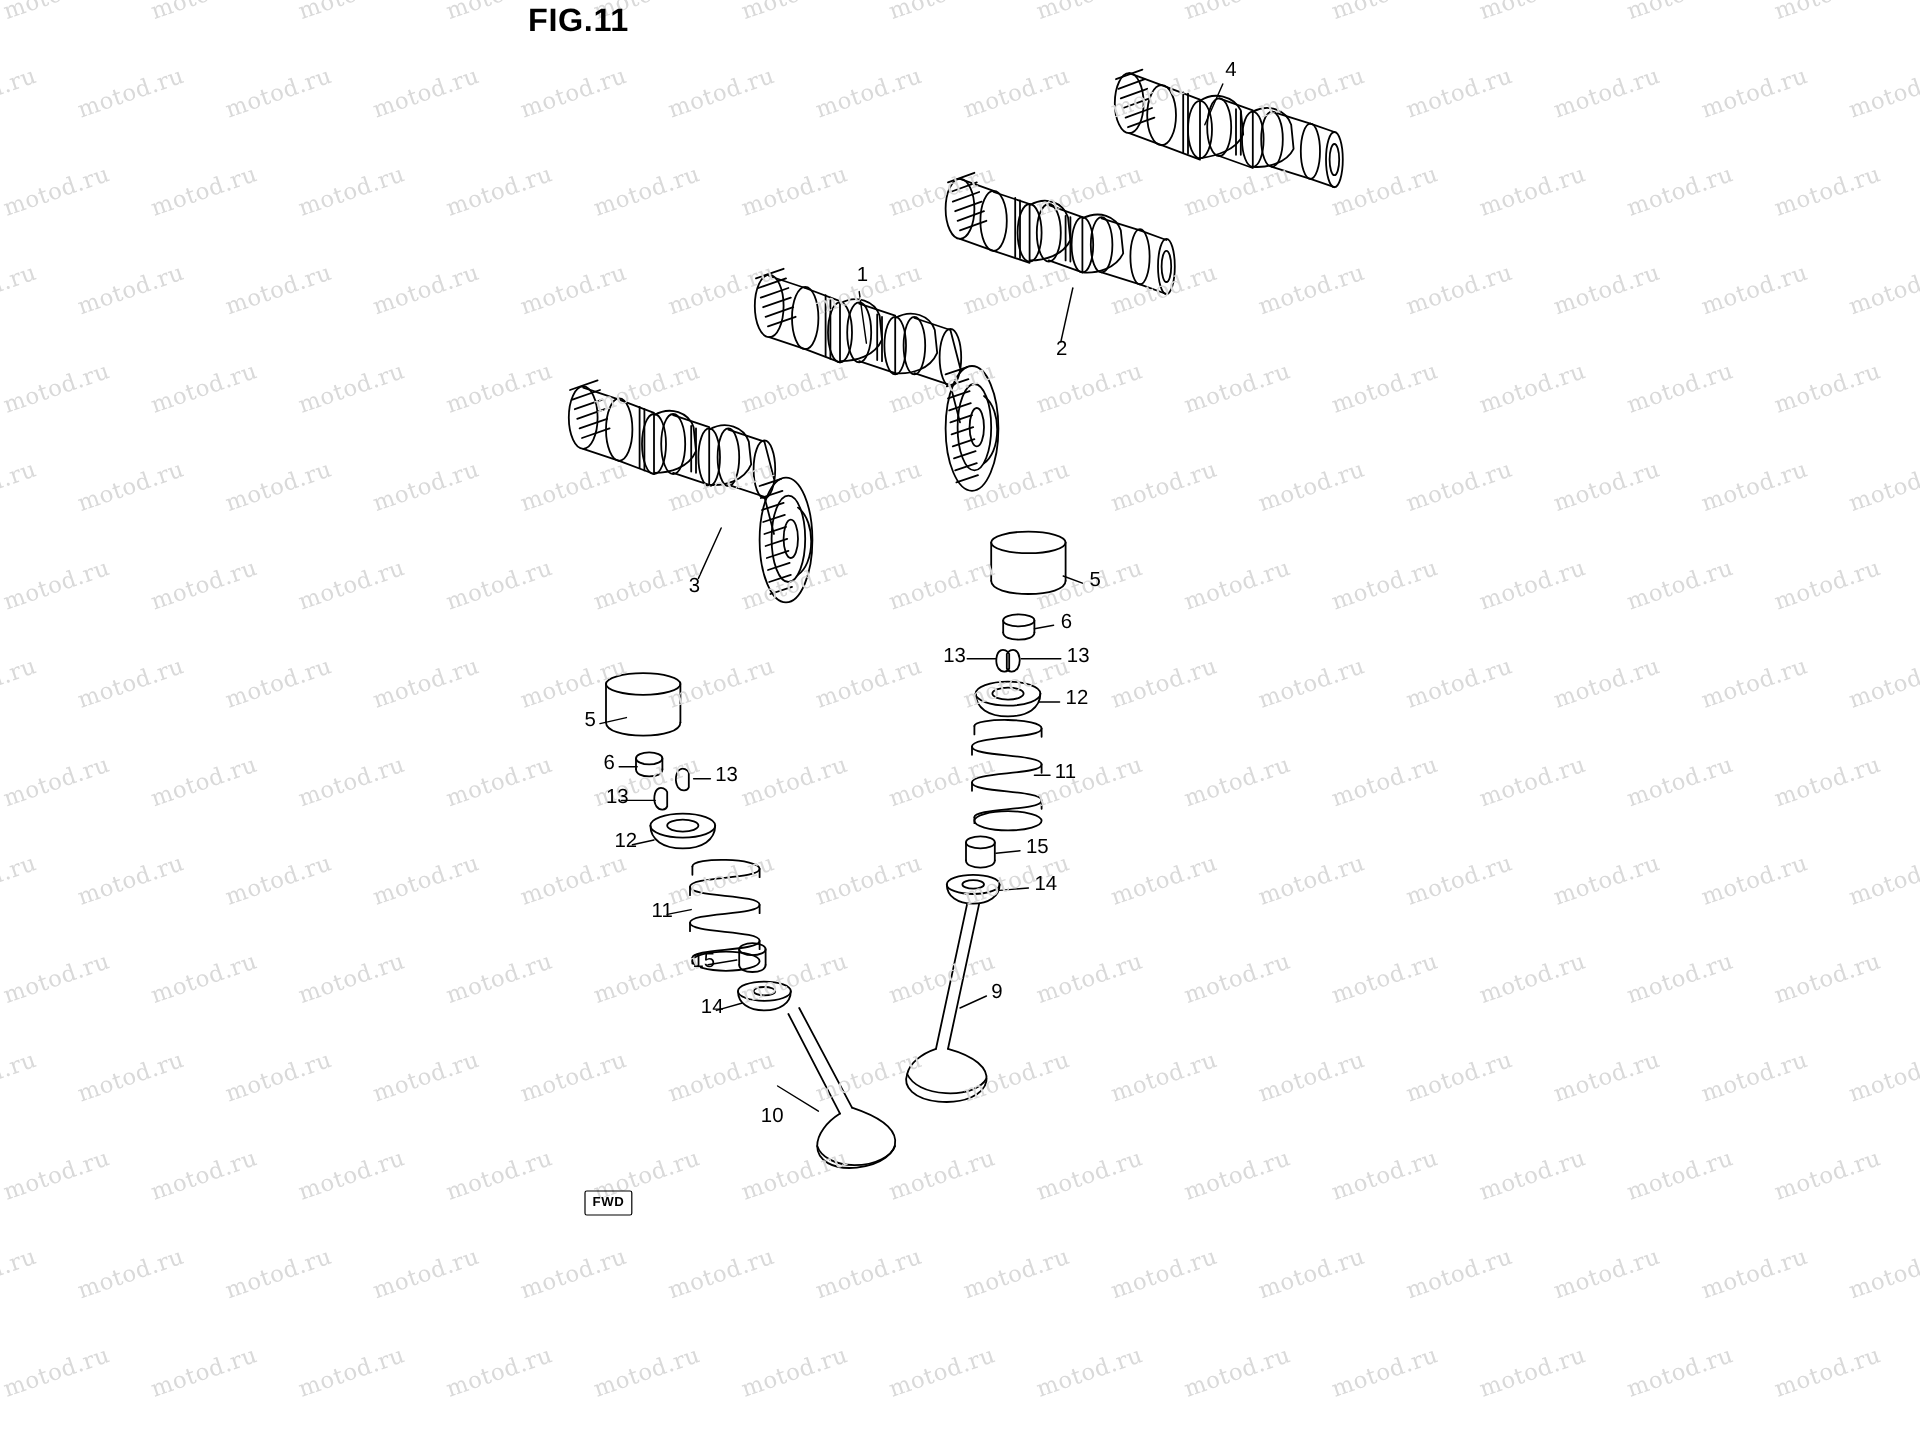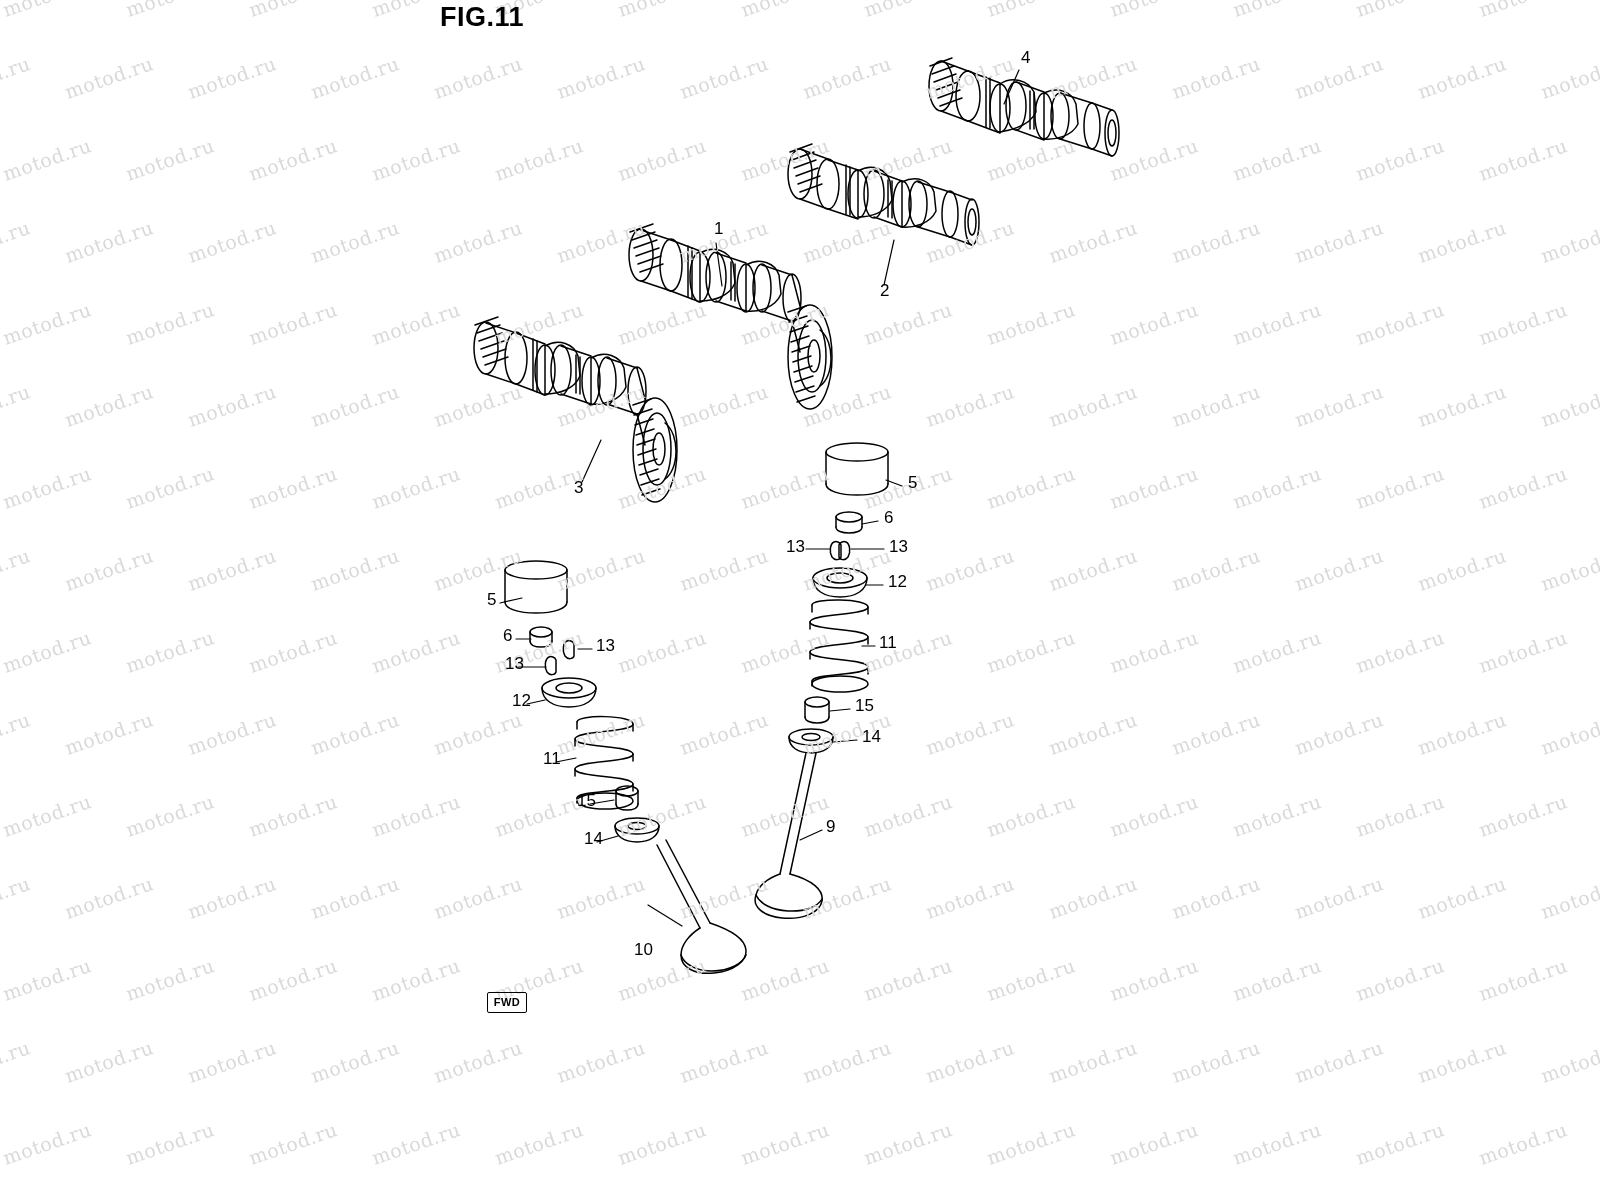--- a/index.html
+++ b/index.html
@@ -342,21 +342,21 @@
   <div class="callout" style="left:862px;  top:727px;">14</div>
   <div class="callout" style="left:826px;  top:817px;">9</div>
   <div class="callout" style="left:487px;  top:590px;">5</div>
   <div class="callout" style="left:503px;  top:626px;">6</div>
   <div class="callout" style="left:596px;  top:636px;">13</div>
   <div class="callout" style="left:505px;  top:654px;">13</div>
   <div class="callout" style="left:512px;  top:691px;">12</div>
   <div class="callout" style="left:543px;  top:749px;">11</div>
   <div class="callout" style="left:577px;  top:791px;">15</div>
   <div class="callout" style="left:584px;  top:829px;">14</div>
-  <div class="callout" style="left:634px;  top:940px;">10</div>
+  <div class="callout" style="left:634px;  top:920px;">10</div>
 
   <div id="fwd-badge">
     <span>FWD</span>
   </div>
 
 
   <div id="watermark-layer">
       <div class="wm" style="color: rgb(217, 217, 217); left: 0px; top: 0px;">motod.ru</div>
       <div class="wm" style="color: rgb(217, 217, 217); left: 123px; top: 0px;">motod.ru</div>
       <div class="wm" style="color: rgb(217, 217, 217); left: 246px; top: 0px;">motod.ru</div>

